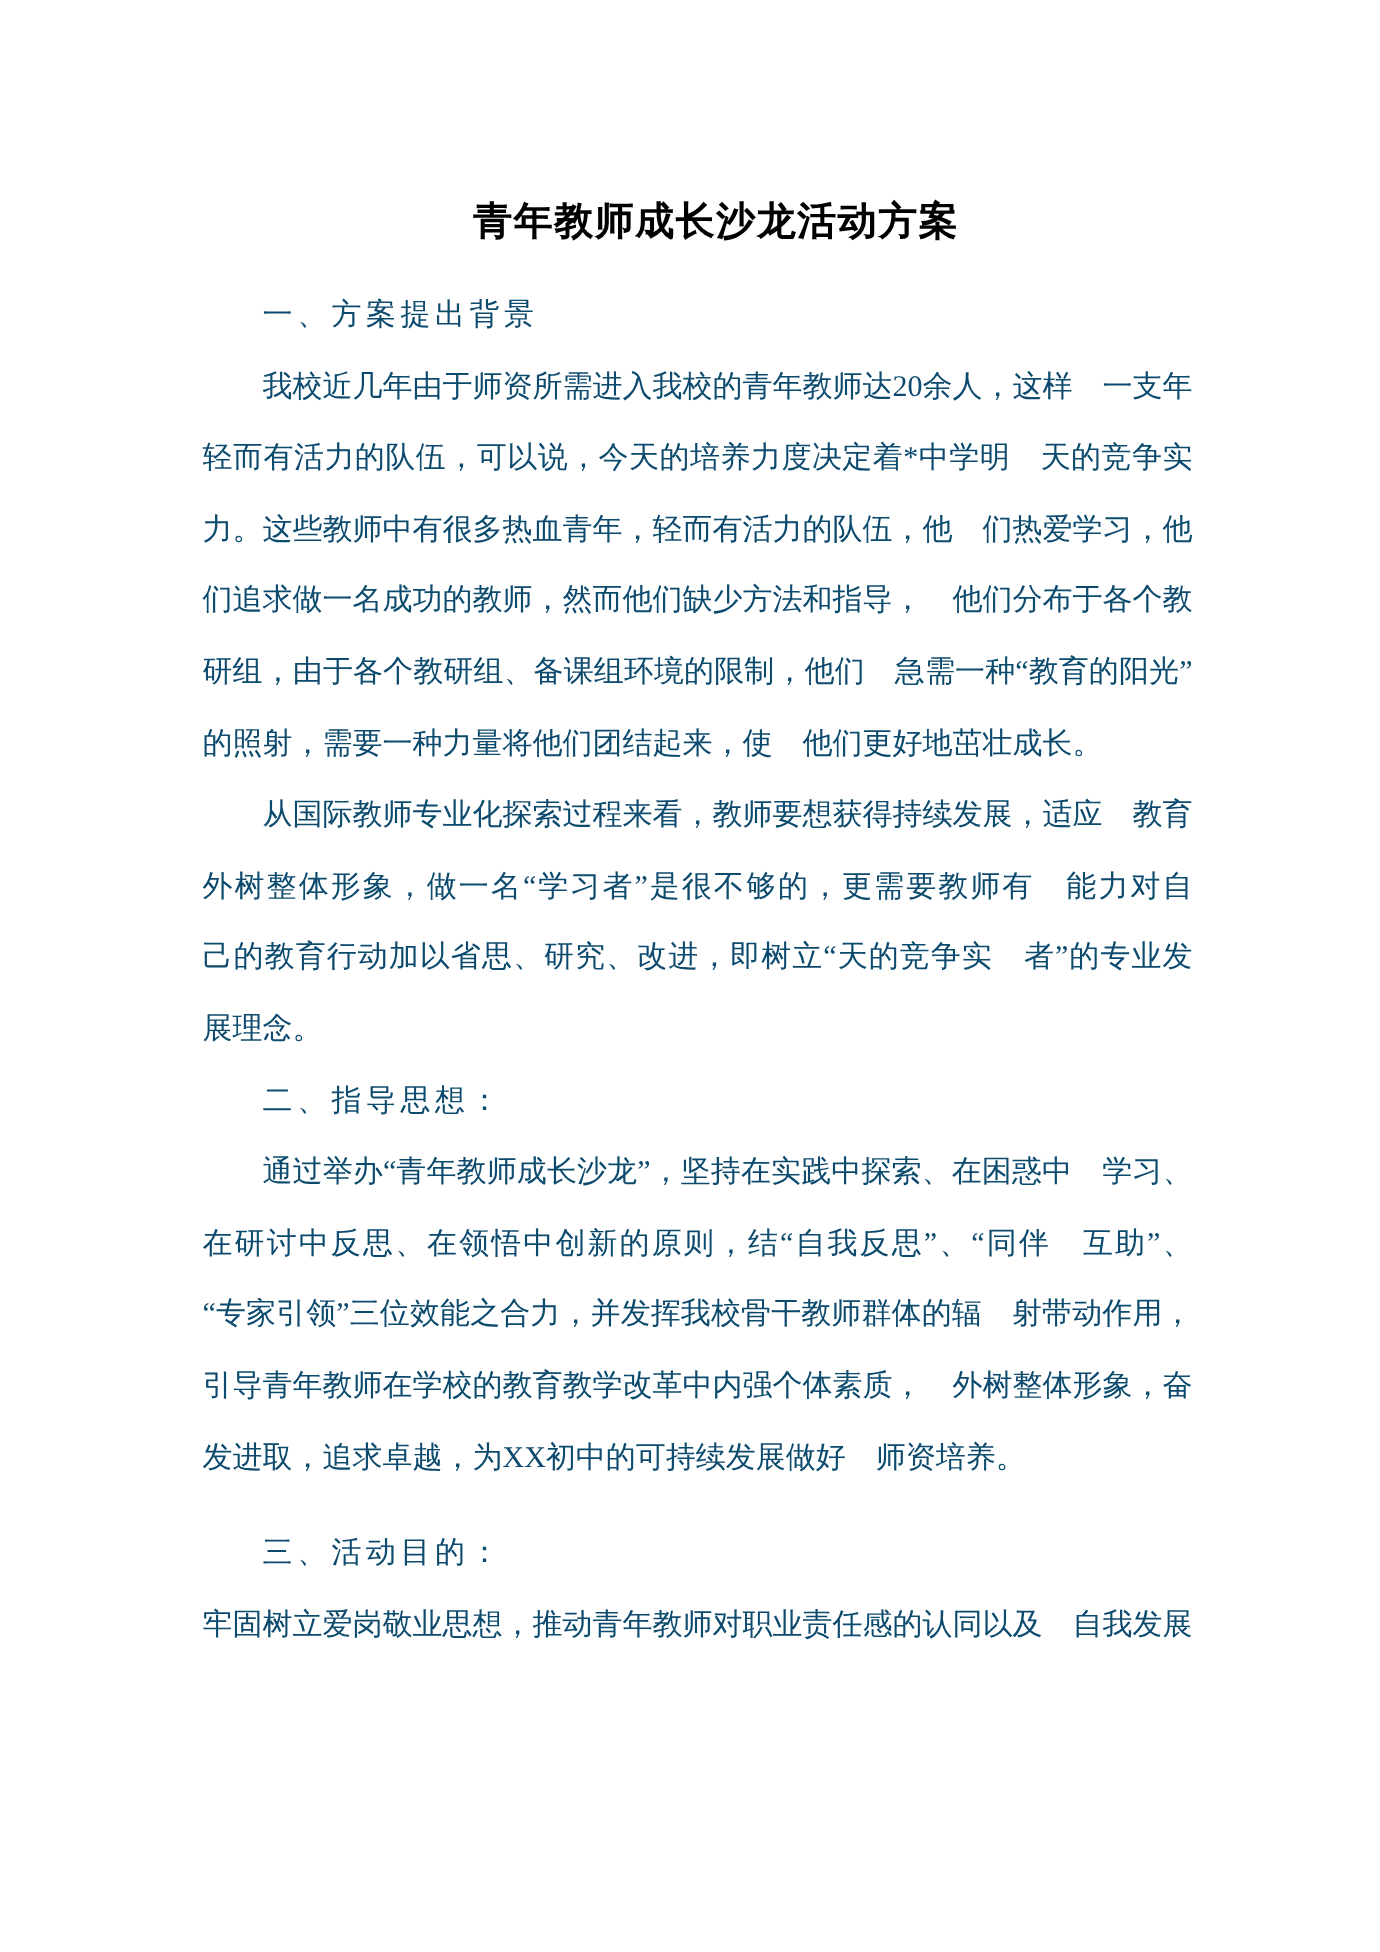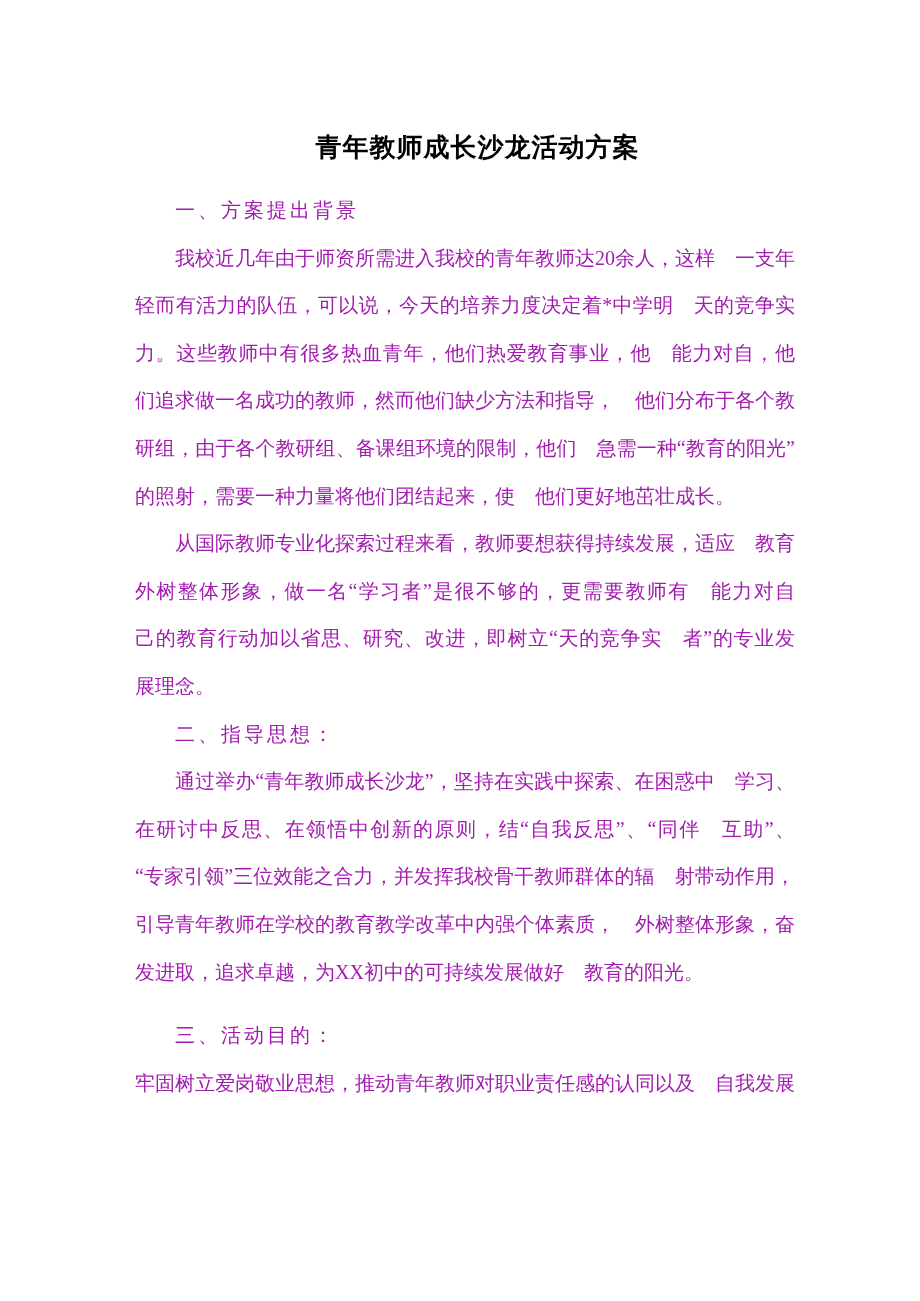--- a/index.html
+++ b/index.html
@@ -24,21 +24,21 @@
     line-height: 28px;
     color: #000000;
     letter-spacing: 1px;
     padding-left: 35px;
   }
   .doc-body {
     width: 660px;
     margin: 26px 125px 0 135px;
     font-family: "Liberation Serif", "DejaVu Serif", serif;
     font-size: 20px;
-    color: #a21caf;
+    color: #0c4a6e;
   }
   .doc-line {
     line-height: 47.6px;
     height: 47.6px;
     white-space: nowrap;
     text-align: left;
   }
   .doc-line.fill {
     white-space: normal;
     text-align: justify;
@@ -57,30 +57,30 @@
 </style>
 </head>
 <body>
 
 <div class="page">
   <h1 class="doc-title">青年教师成长沙龙活动方案</h1>
   <div class="doc-body">
       <div class="doc-line heading indent">一、方案提出背景</div>
       <div class="doc-line indent fill">我校近几年由于师资所需进入我校的青年教师达20余人，这样　一支年</div>
       <div class="doc-line fill">轻而有活力的队伍，可以说，今天的培养力度决定着*中学明　天的竞争实</div>
-      <div class="doc-line fill">力。这些教师中有很多热血青年，他们热爱教育事业，他　能力对自，他</div>
+      <div class="doc-line fill">力。这些教师中有很多热血青年，轻而有活力的队伍，他　们热爱学习，他</div>
       <div class="doc-line fill">们追求做一名成功的教师，然而他们缺少方法和指导，　他们分布于各个教</div>
       <div class="doc-line fill">研组，由于各个教研组、备课组环境的限制，他们　急需一种“教育的阳光”</div>
       <div class="doc-line">的照射，需要一种力量将他们团结起来，使　他们更好地茁壮成长。</div>
       <div class="doc-line indent fill">从国际教师专业化探索过程来看，教师要想获得持续发展，适应　教育</div>
       <div class="doc-line fill">外树整体形象，做一名“学习者”是很不够的，更需要教师有　能力对自</div>
       <div class="doc-line fill">己的教育行动加以省思、研究、改进，即树立“天的竞争实　者”的专业发</div>
       <div class="doc-line">展理念。</div>
       <div class="doc-line heading indent">二、指导思想：</div>
       <div class="doc-line indent fill">通过举办“青年教师成长沙龙”，坚持在实践中探索、在困惑中　学习、</div>
       <div class="doc-line fill">在研讨中反思、在领悟中创新的原则，结“自我反思”、“同伴　互助”、</div>
       <div class="doc-line fill">“专家引领”三位效能之合力，并发挥我校骨干教师群体的辐　射带动作用，</div>
       <div class="doc-line fill">引导青年教师在学校的教育教学改革中内强个体素质，　外树整体形象，奋</div>
-      <div class="doc-line">发进取，追求卓越，为XX初中的可持续发展做好　教育的阳光。</div>
+      <div class="doc-line">发进取，追求卓越，为XX初中的可持续发展做好　师资培养。</div>
       <div class="doc-line heading indent gap-lg">三、活动目的：</div>
       <div class="doc-line fill">牢固树立爱岗敬业思想，推动青年教师对职业责任感的认同以及　自我发展</div>
     </div>
 </div>
 
 </body></html>

